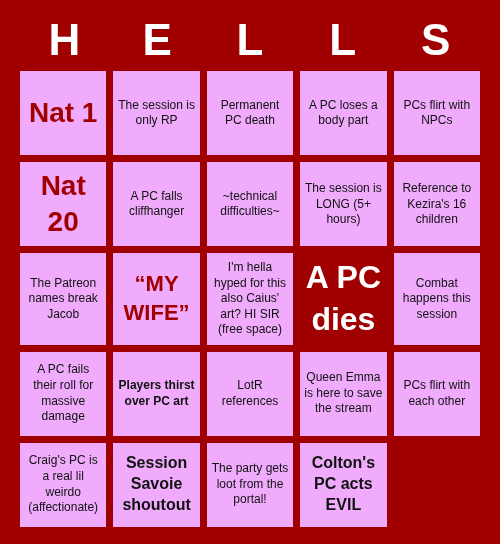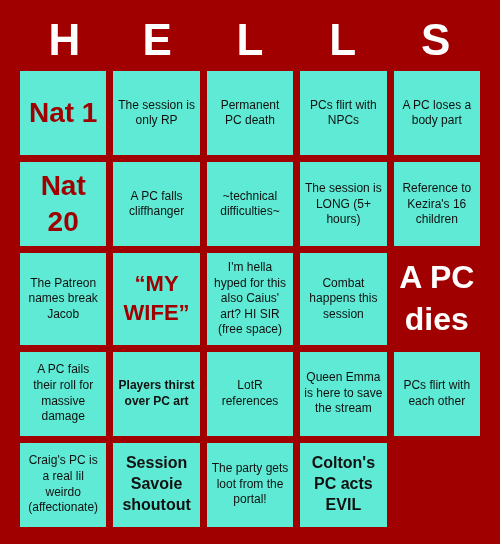--- a/index.html
+++ b/index.html
@@ -29,21 +29,21 @@
       color: white;
       font-family: Arial, sans-serif;
     }
     .bingo-grid {
       display: grid;
       grid-template-columns: repeat(5, 1fr);
       gap: 3px;
       background: #a00000;
     }
     .bingo-cell {
-      background: #5eead4;
+      background: #f0abfc;
       border: 2px solid #a00000;
       min-height: 88px;
       display: flex;
       align-items: center;
       justify-content: center;
       text-align: center;
       padding: 4px;
       font-size: 12px;
       color: #111;
       line-height: 1.3;
@@ -68,32 +68,32 @@
     <div class="bingo-title-letter">H</div>
     <div class="bingo-title-letter">E</div>
     <div class="bingo-title-letter">L</div>
     <div class="bingo-title-letter">L</div>
     <div class="bingo-title-letter">S</div>
   </div>
   <div class="bingo-grid">
   <div class="bingo-cell large-text">Nat 1</div>
       <div class="bingo-cell">The session is only RP</div>
       <div class="bingo-cell">Permanent PC death</div>
+      <div class="bingo-cell">A PC loses a body part</div>
       <div class="bingo-cell">PCs flirt with NPCs</div>
-      <div class="bingo-cell">A PC loses a body part</div>
       <div class="bingo-cell large-text">Nat 20</div>
       <div class="bingo-cell">A PC falls cliffhanger</div>
       <div class="bingo-cell">~technical difficulties~</div>
       <div class="bingo-cell">The session is LONG (5+ hours)</div>
       <div class="bingo-cell">Reference to Kezira's 16 children</div>
       <div class="bingo-cell">The Patreon names break Jacob</div>
       <div class="bingo-cell" style="font-size: 22px; font-weight: bold; color: rgb(160, 0, 0);">“MY WIFE”</div>
       <div class="bingo-cell">I'm hella hyped for this also Caius' art? HI SIR (free space)</div>
+      <div class="bingo-cell big-red">A PC dies</div>
       <div class="bingo-cell">Combat happens this session</div>
-      <div class="bingo-cell big-red">A PC dies</div>
       <div class="bingo-cell">A PC fails their roll for massive damage</div>
       <div class="bingo-cell" style="font-size: 12px; font-weight: bold;">Players thirst over PC art</div>
       <div class="bingo-cell">LotR references</div>
       <div class="bingo-cell">Queen Emma is here to save the stream</div>
       <div class="bingo-cell">PCs flirt with each other</div>
       <div class="bingo-cell">Craig's PC is a real lil weirdo (affectionate)</div>
       <div class="bingo-cell" style="font-size: 16px; font-weight: bold;">Session Savoie shoutout</div>
       <div class="bingo-cell">The party gets loot from the portal!</div>
       <div class="bingo-cell" style="font-size: 16px; font-weight: bold; text-align: center;">Colton's PC acts EVIL</div>
     </div>

